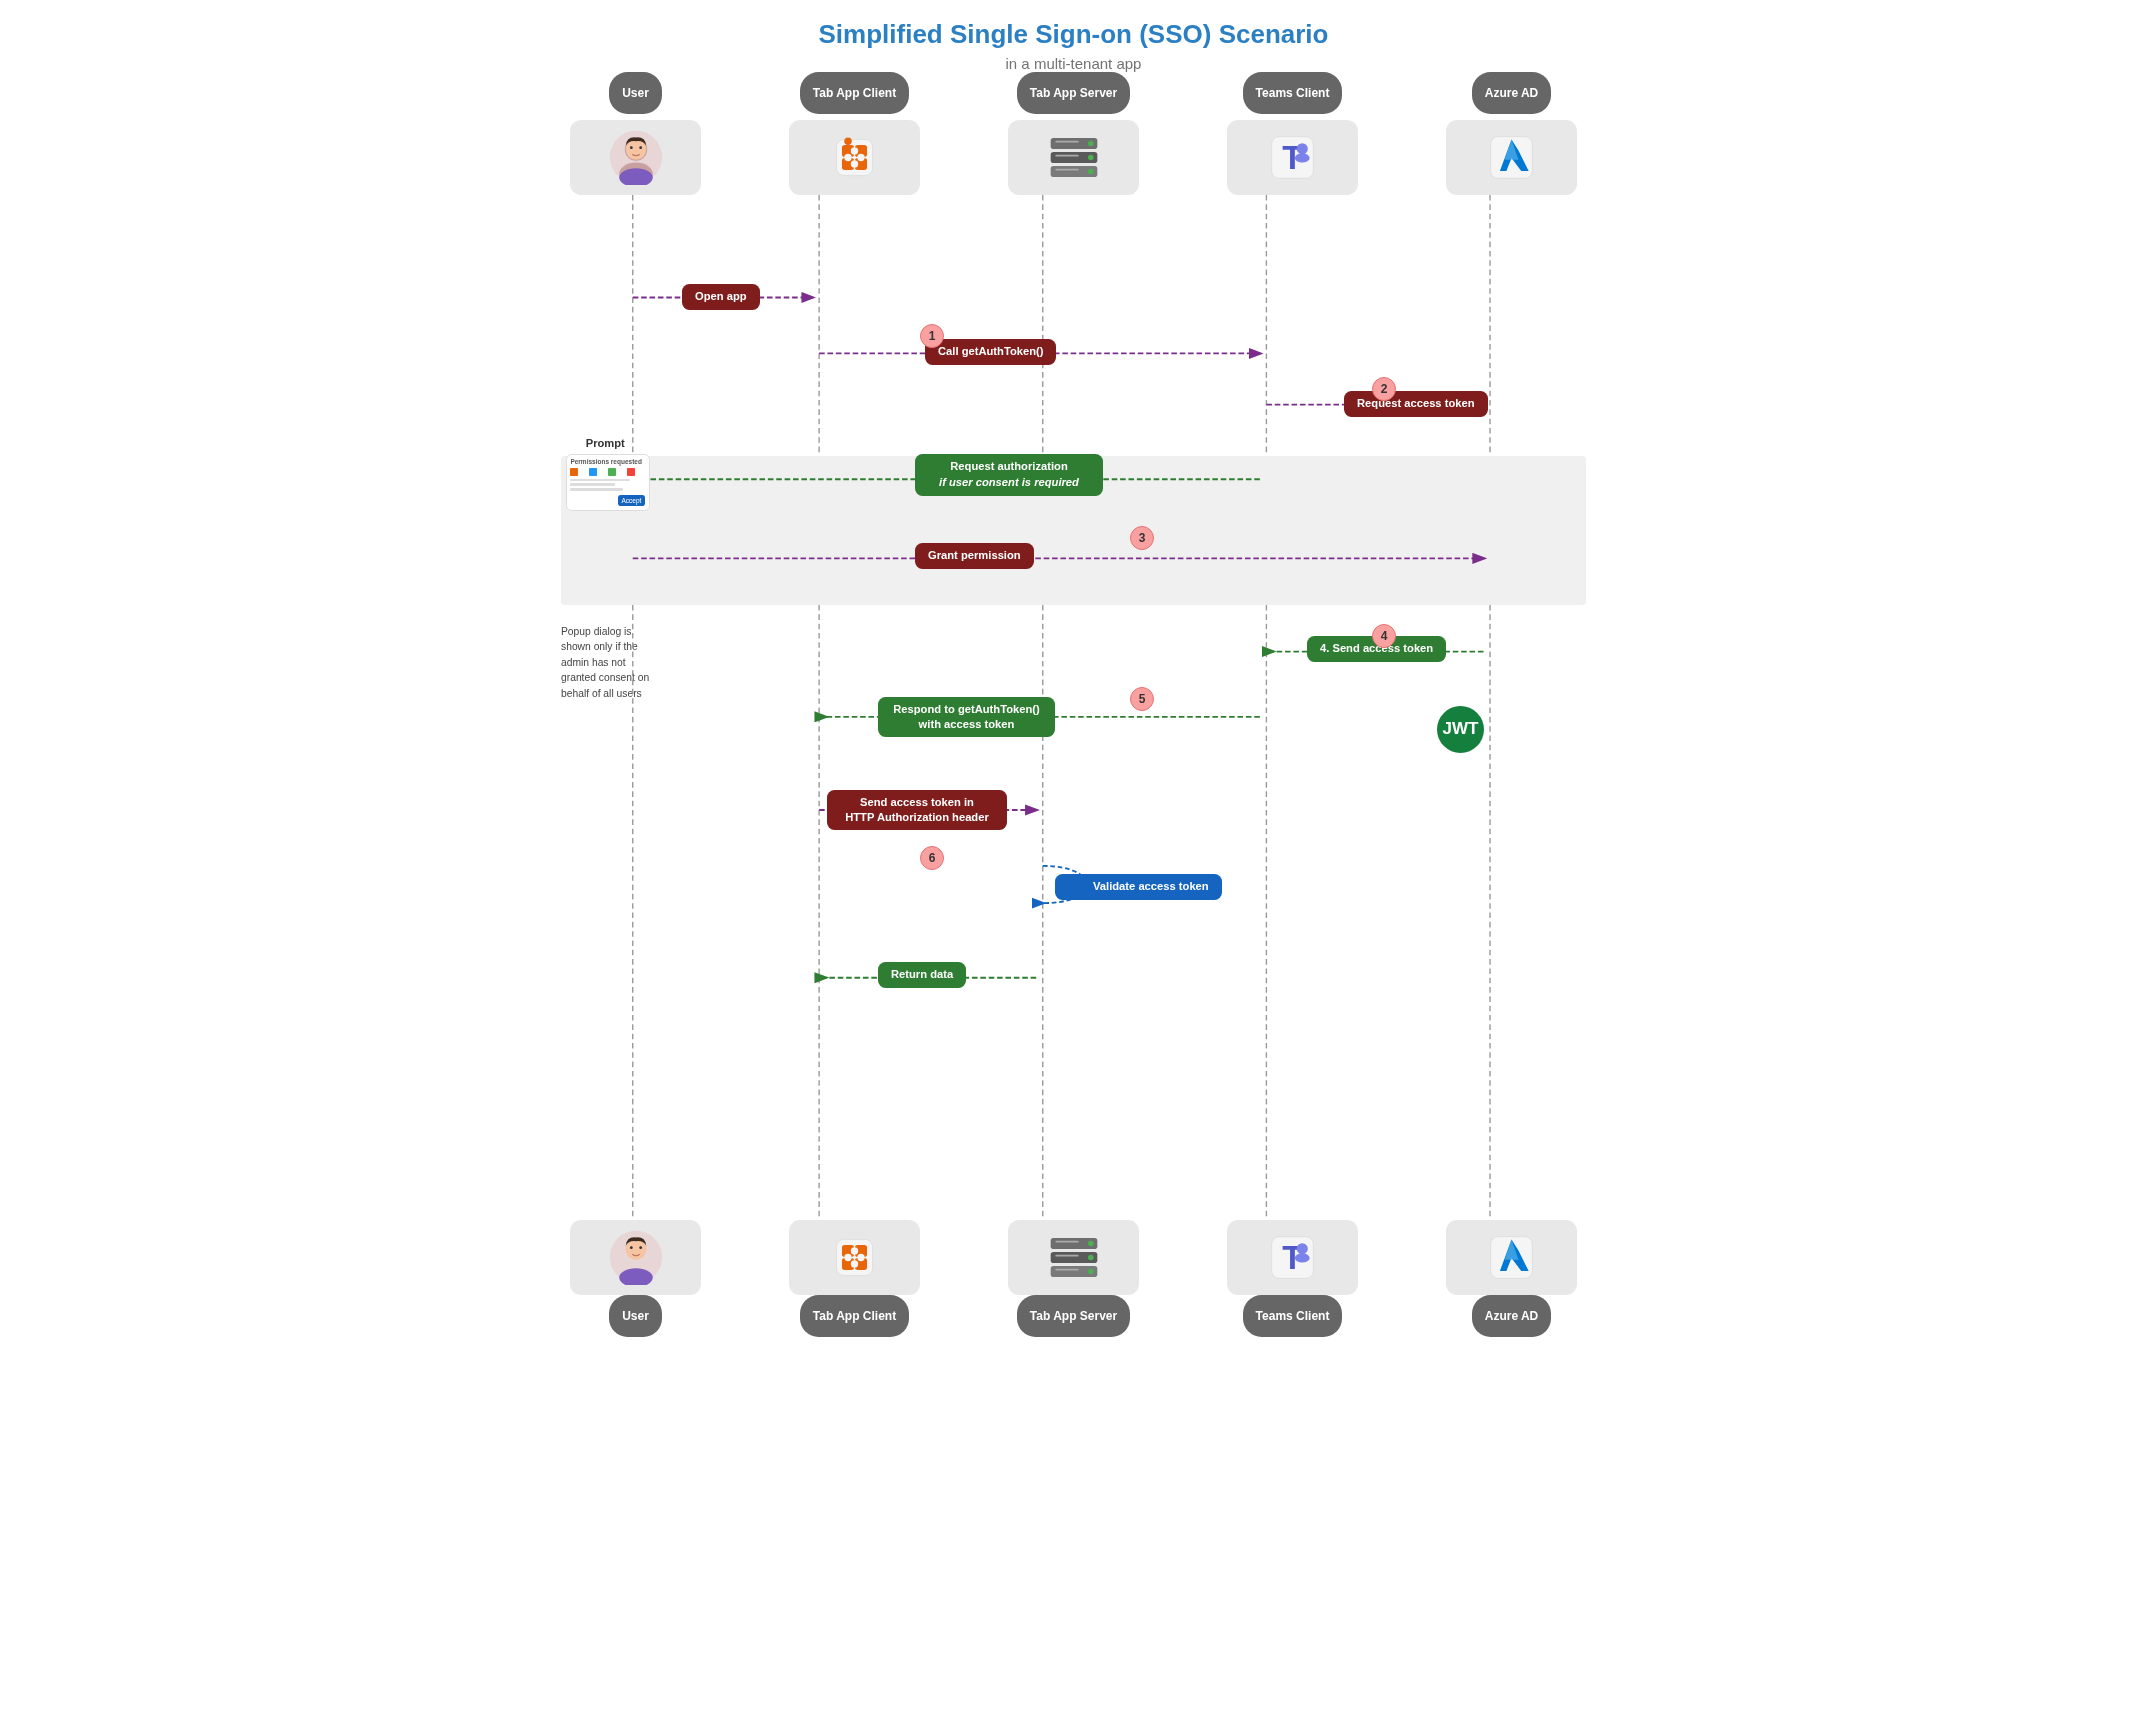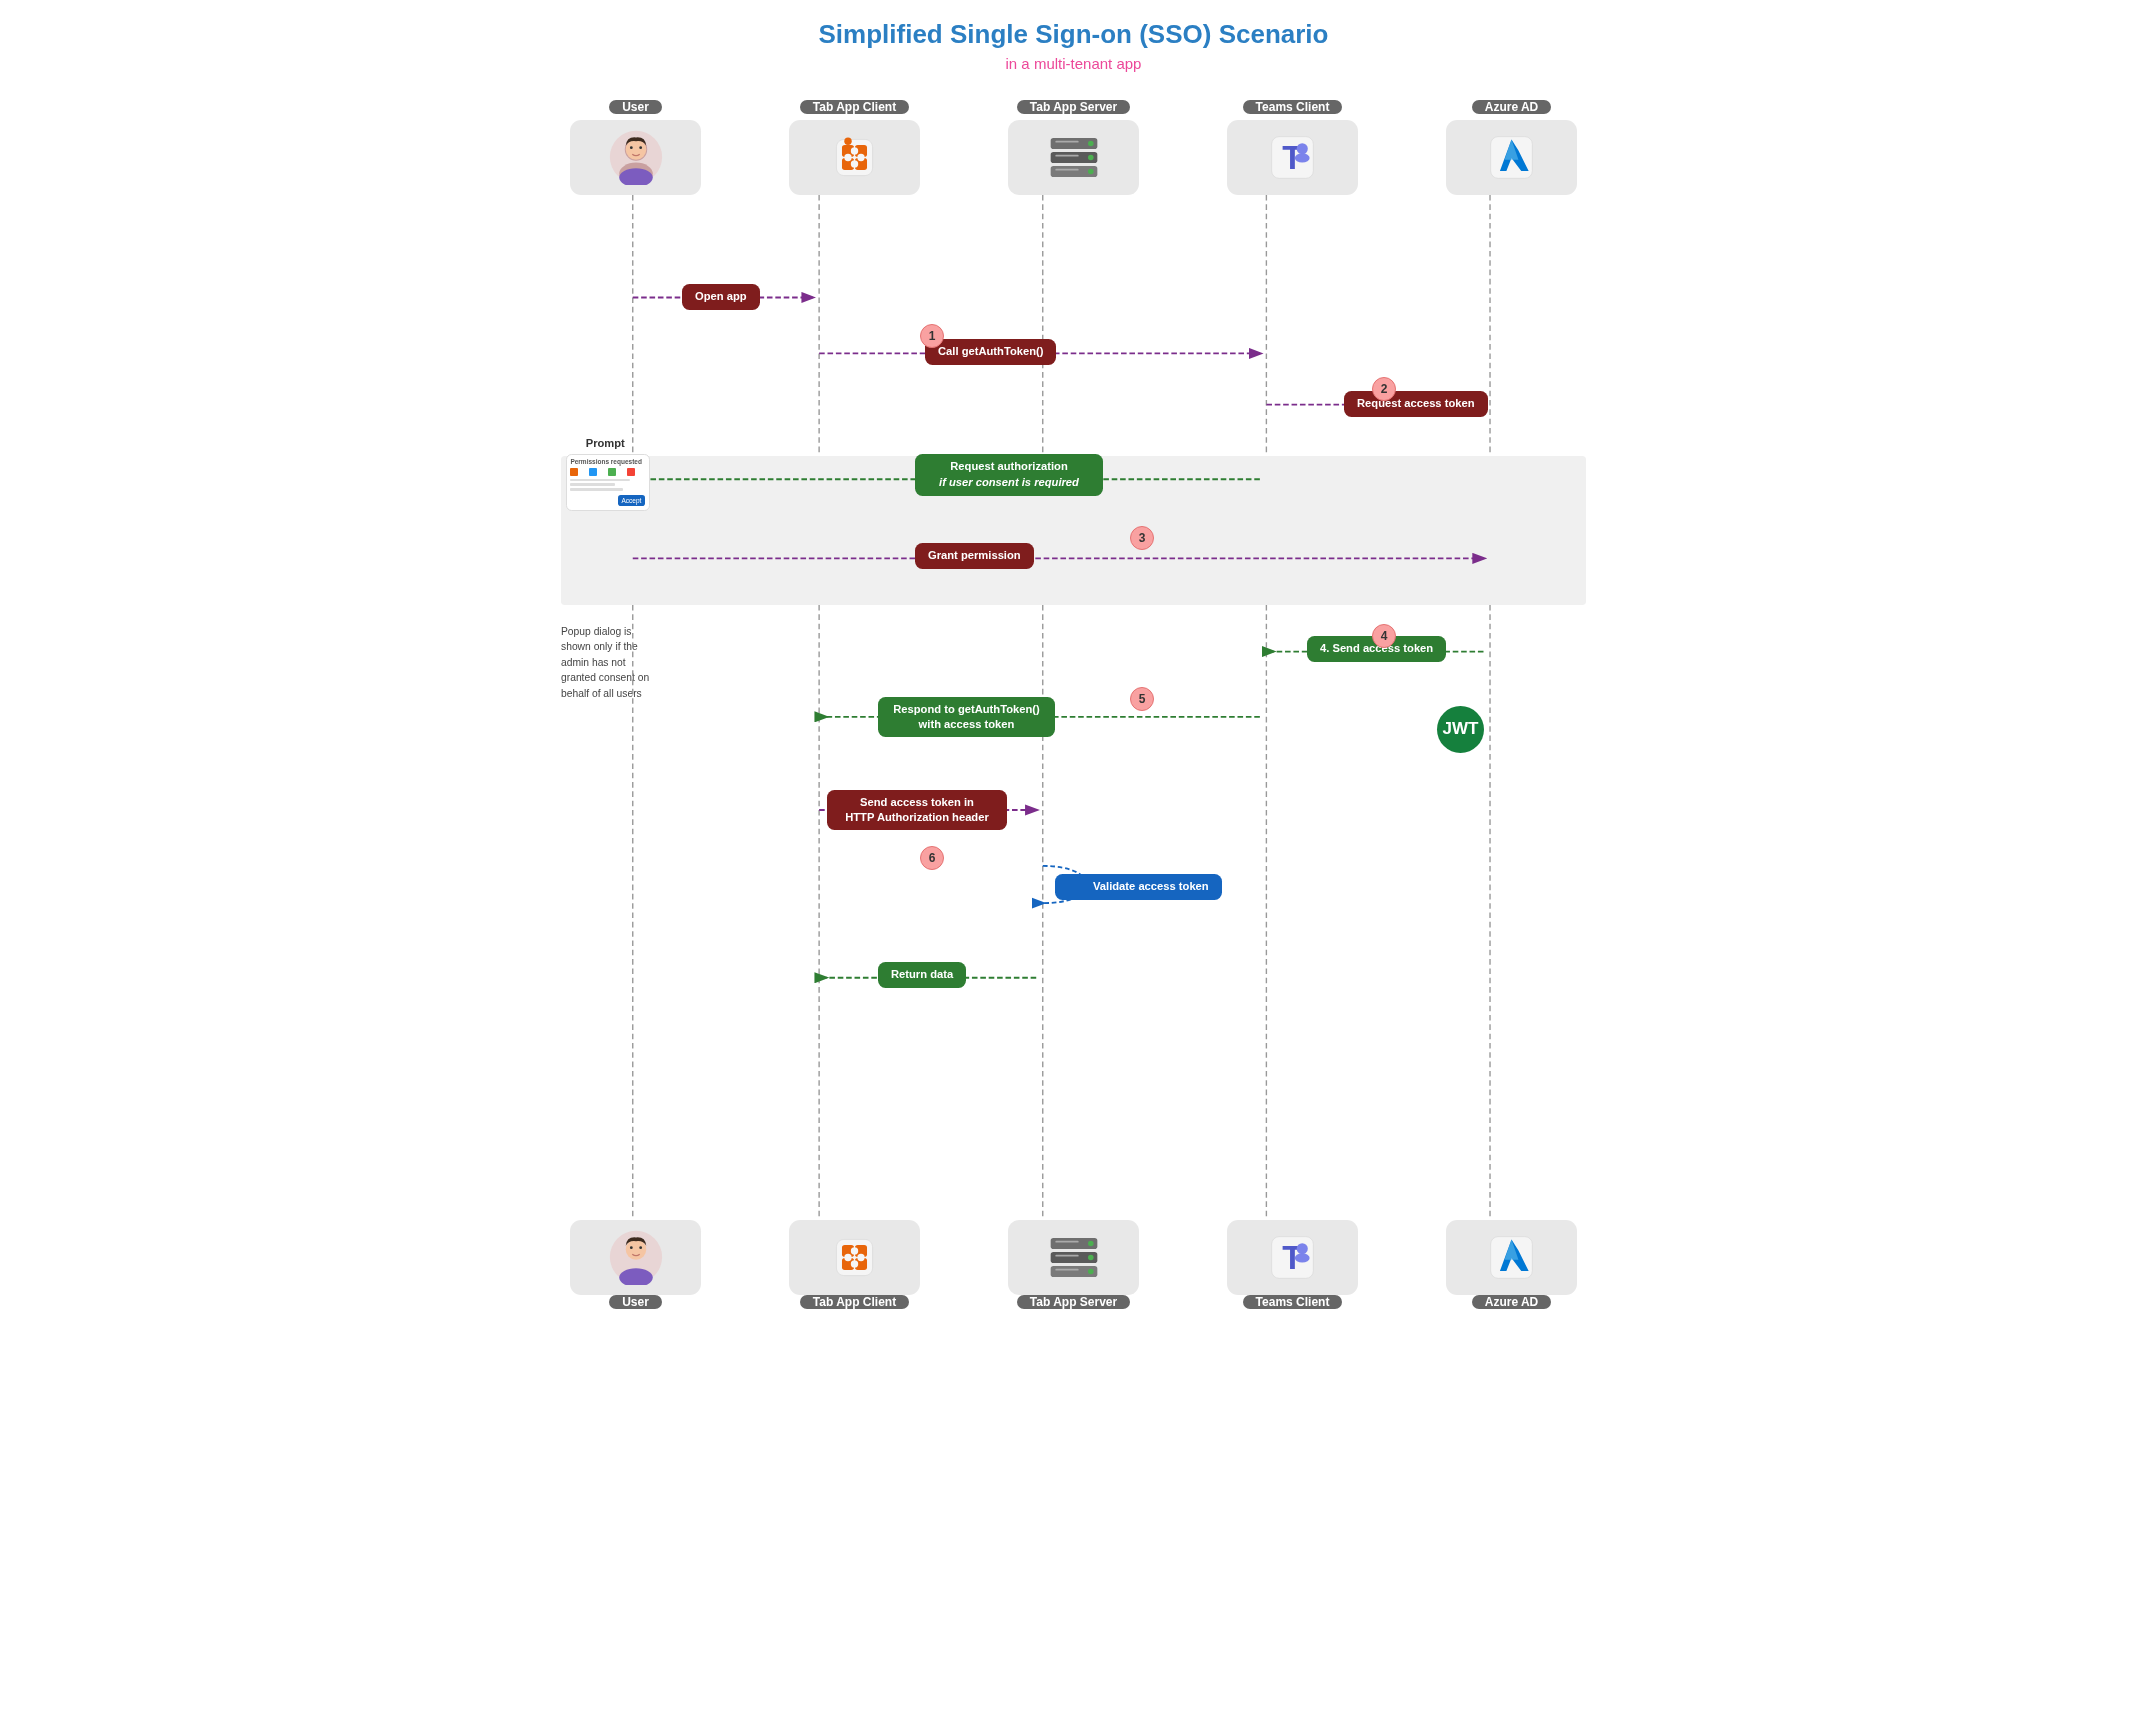--- a/index.html
+++ b/index.html
@@ -12,23 +12,22 @@
     }
     .title {
       text-align: center;
       color: #2b7fc3;
       font-size: 26px;
       font-weight: 700;
       margin-bottom: 5.6px;
     }
     .subtitle {
       text-align: center;
-      color: #ec4899;
+      color: #737373;
       font-size: 15px;
-      margin-bottom: 28px;
     }
     .diagram {
       position: relative;
       width: 1025px;
       margin: 0 auto;
     }
     
     .actors-row {
       display: flex;
       justify-content: space-between;
@@ -40,21 +39,21 @@
     .actor {
       display: flex;
       flex-direction: column;
       align-items: center;
       width: 149px;
     }
     .actor-label {
       background: #666;
       color: #fff;
       border-radius: 18.6px;
-      padding: 0 13px;
+      padding: 14px 13px;
       font-size: 12px;
       font-weight: 600;
       margin-bottom: 5.6px;
       white-space: nowrap;
     }
     .actor-box {
       background: #e8e8e8;
       border-radius: 11.2px;
       width: 131px;
       height: 75px;

